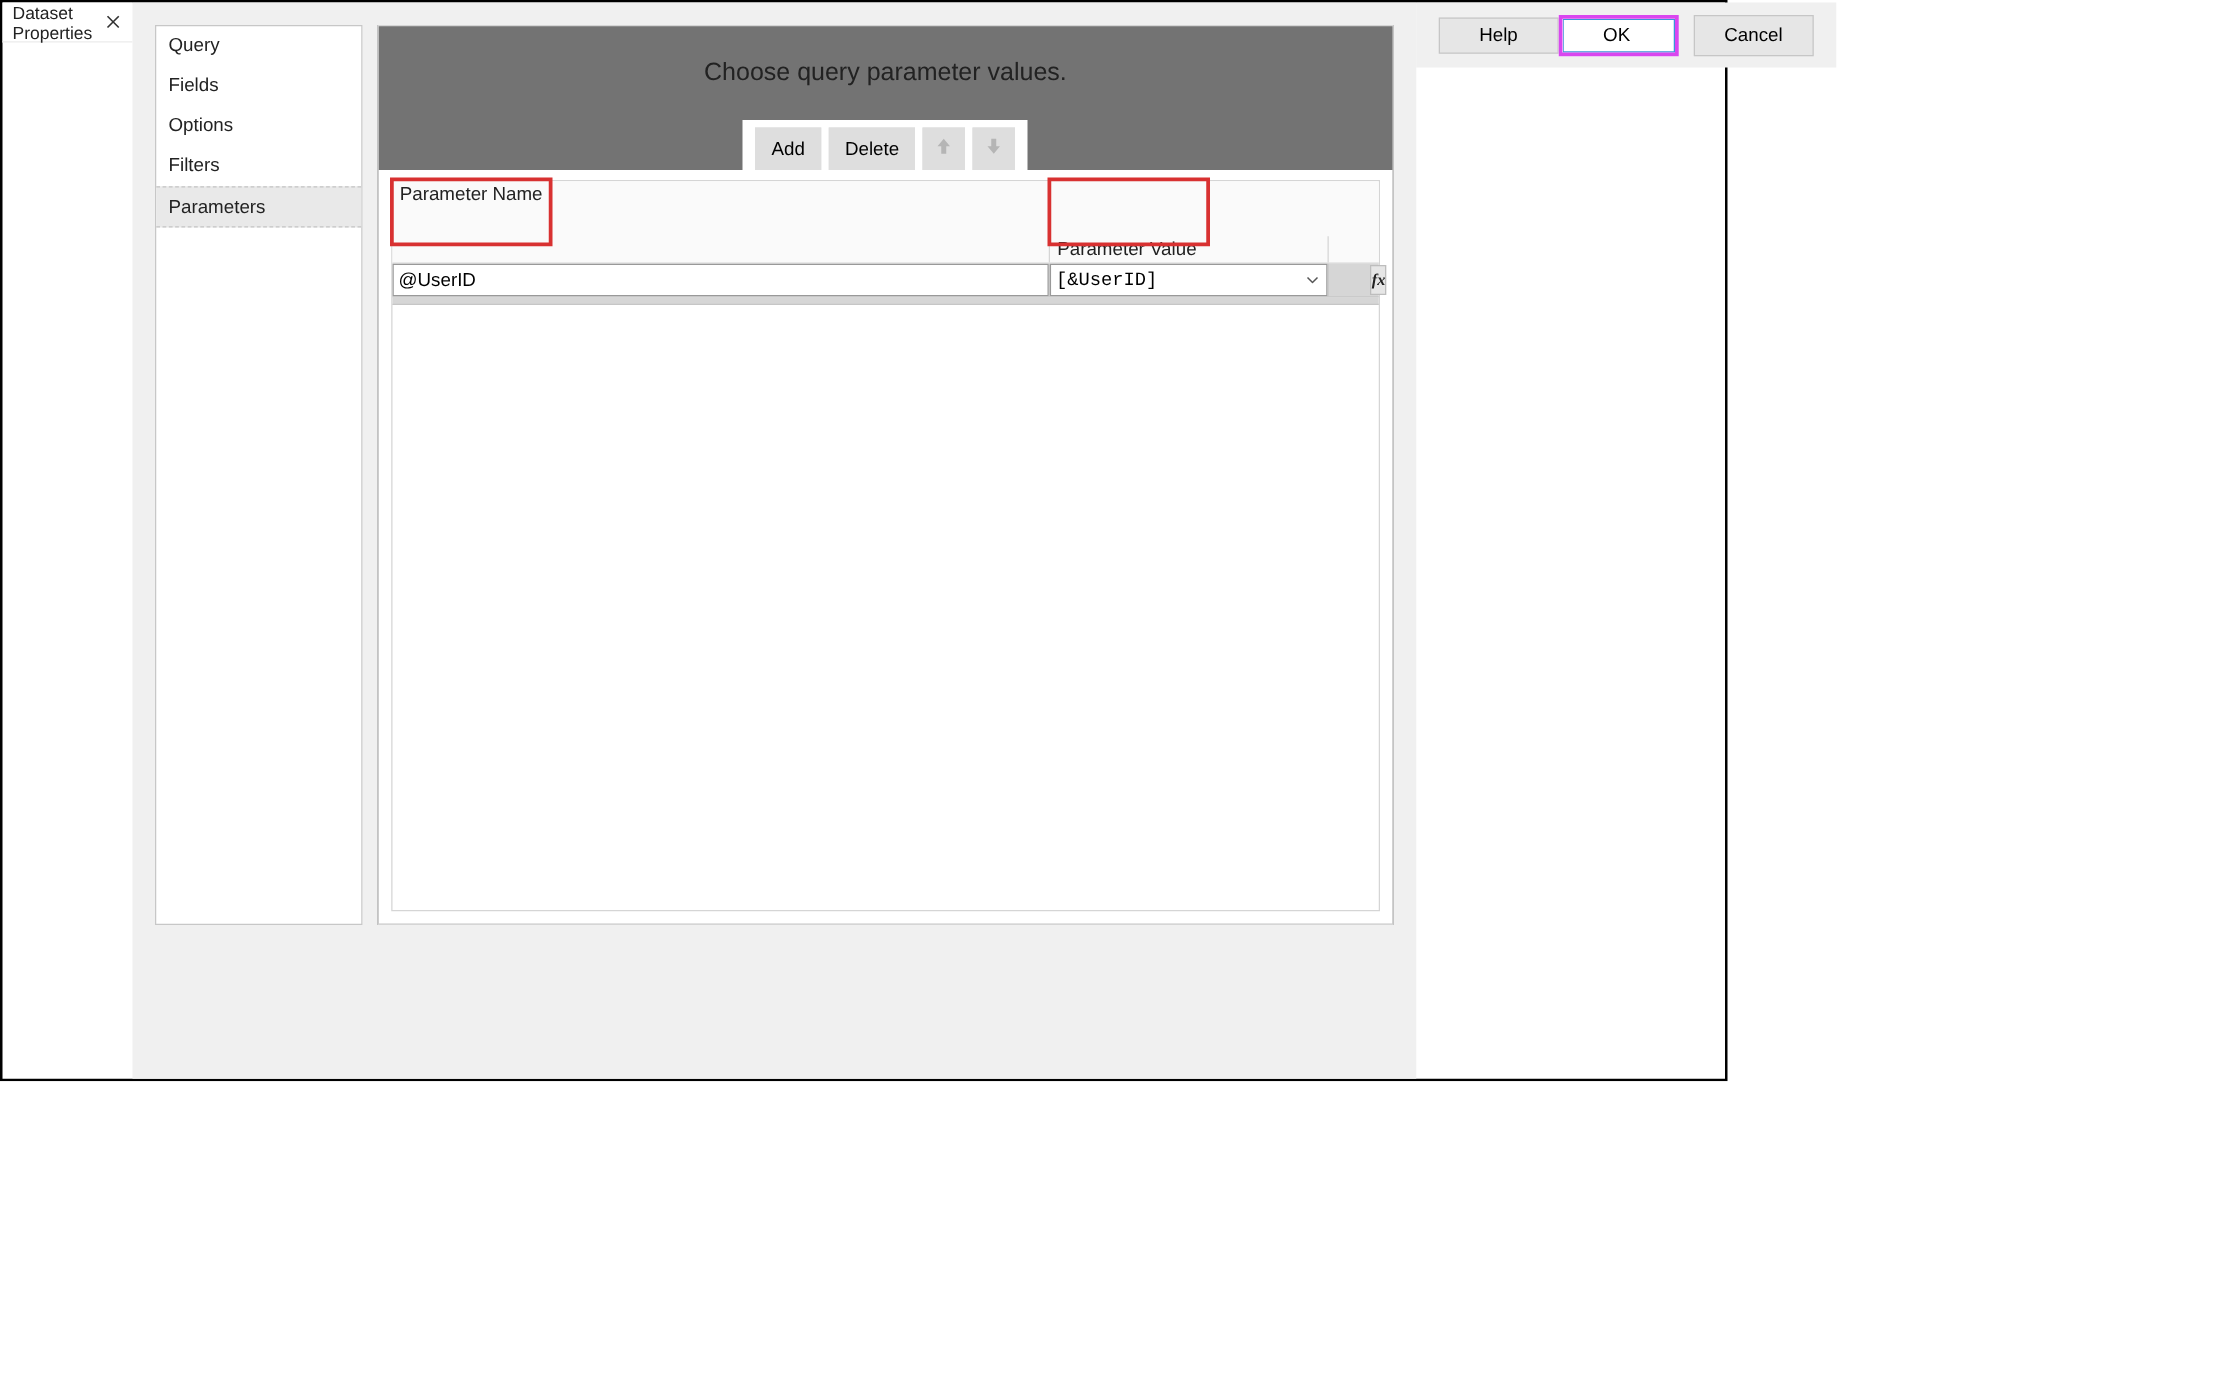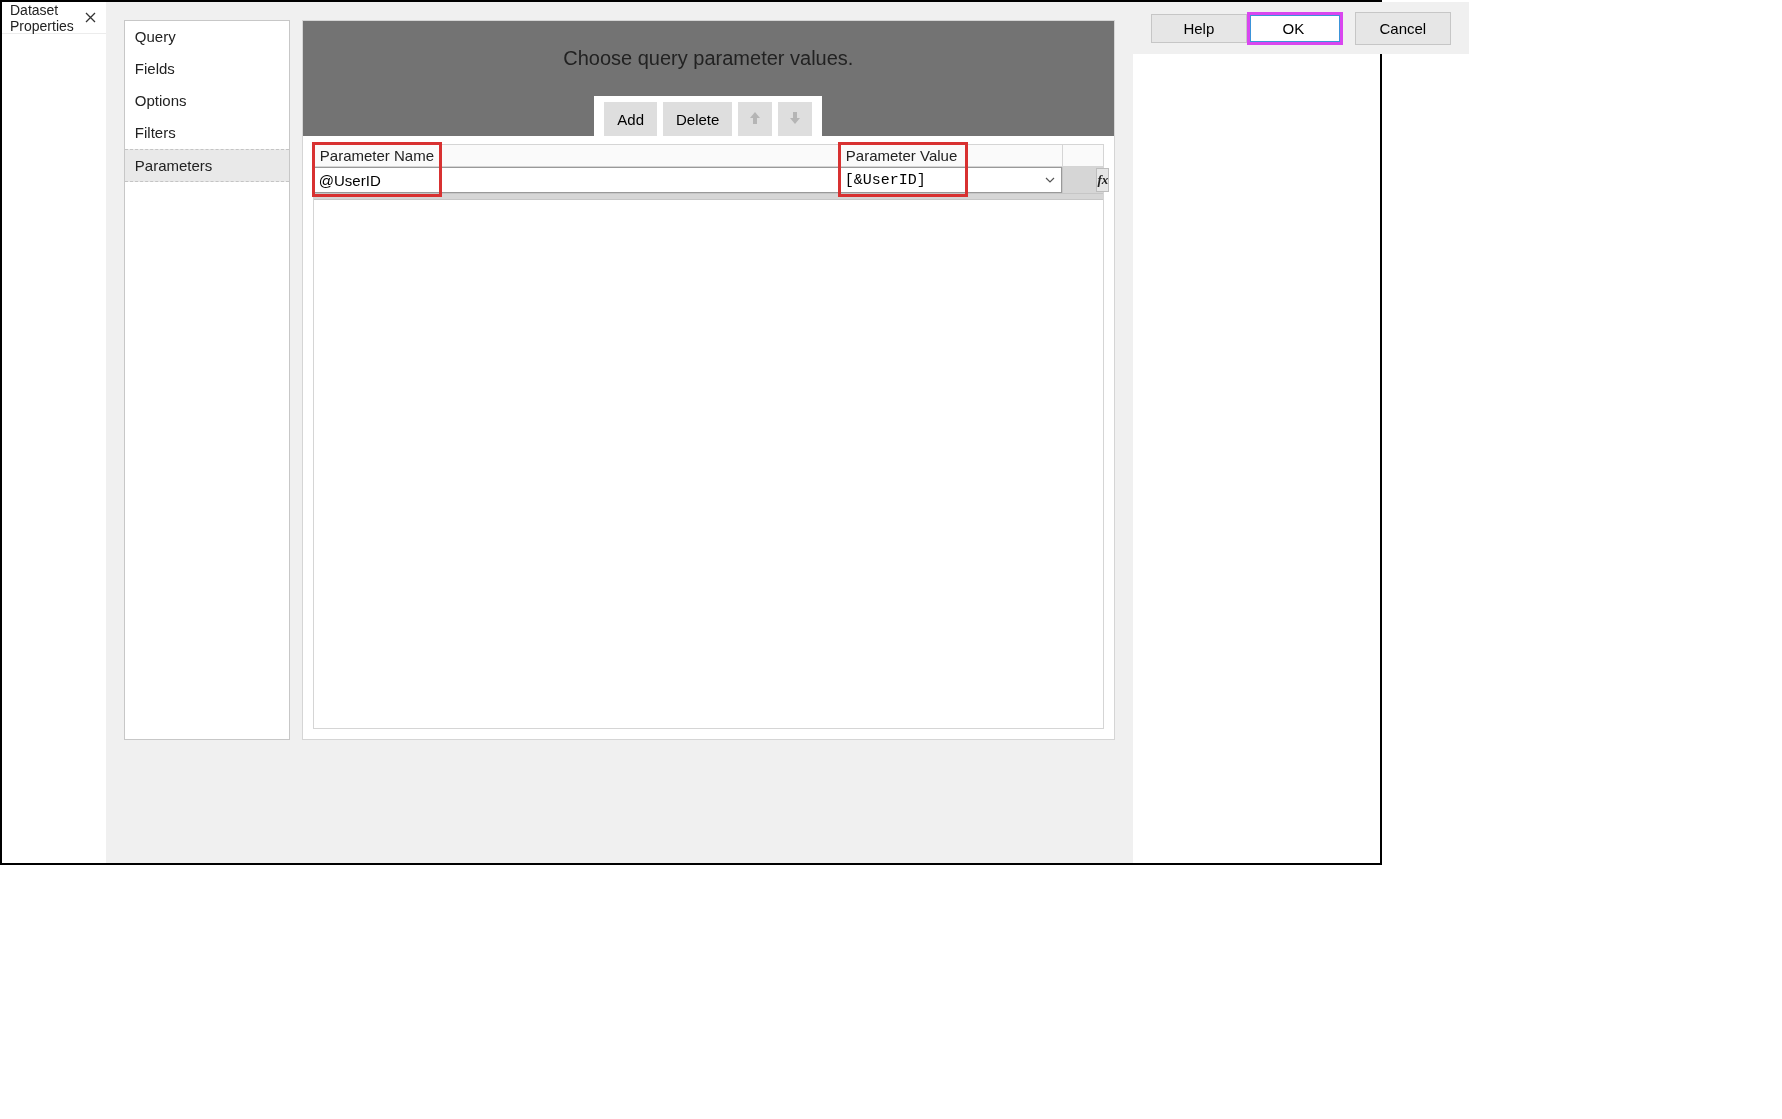--- a/index.html
+++ b/index.html
@@ -116,21 +116,21 @@
   .grid-header {
     display:flex;
     background:#fafafa;
     border-bottom:1px solid #d5d5d5;
     font-size:15px;
   }
   .grid-header .col {
     padding:2px 6px;
   }
   .col-name { width:526px; border-right:1px solid #d5d5d5;}
-  .col-value { flex:1; border-right:1px solid #d5d5d5;}
+  .col-value { flex:1; border-right:1px solid #d5d5d5;margin-top:44px;}
   .col-fx { width:40px; }
   .grid-row {
     display:flex;
     background:#d6d6d6;
     border-bottom:1px solid #c6c6c6;
     align-items:stretch;
   }
   .cell {
     padding:0;
     display:flex;

